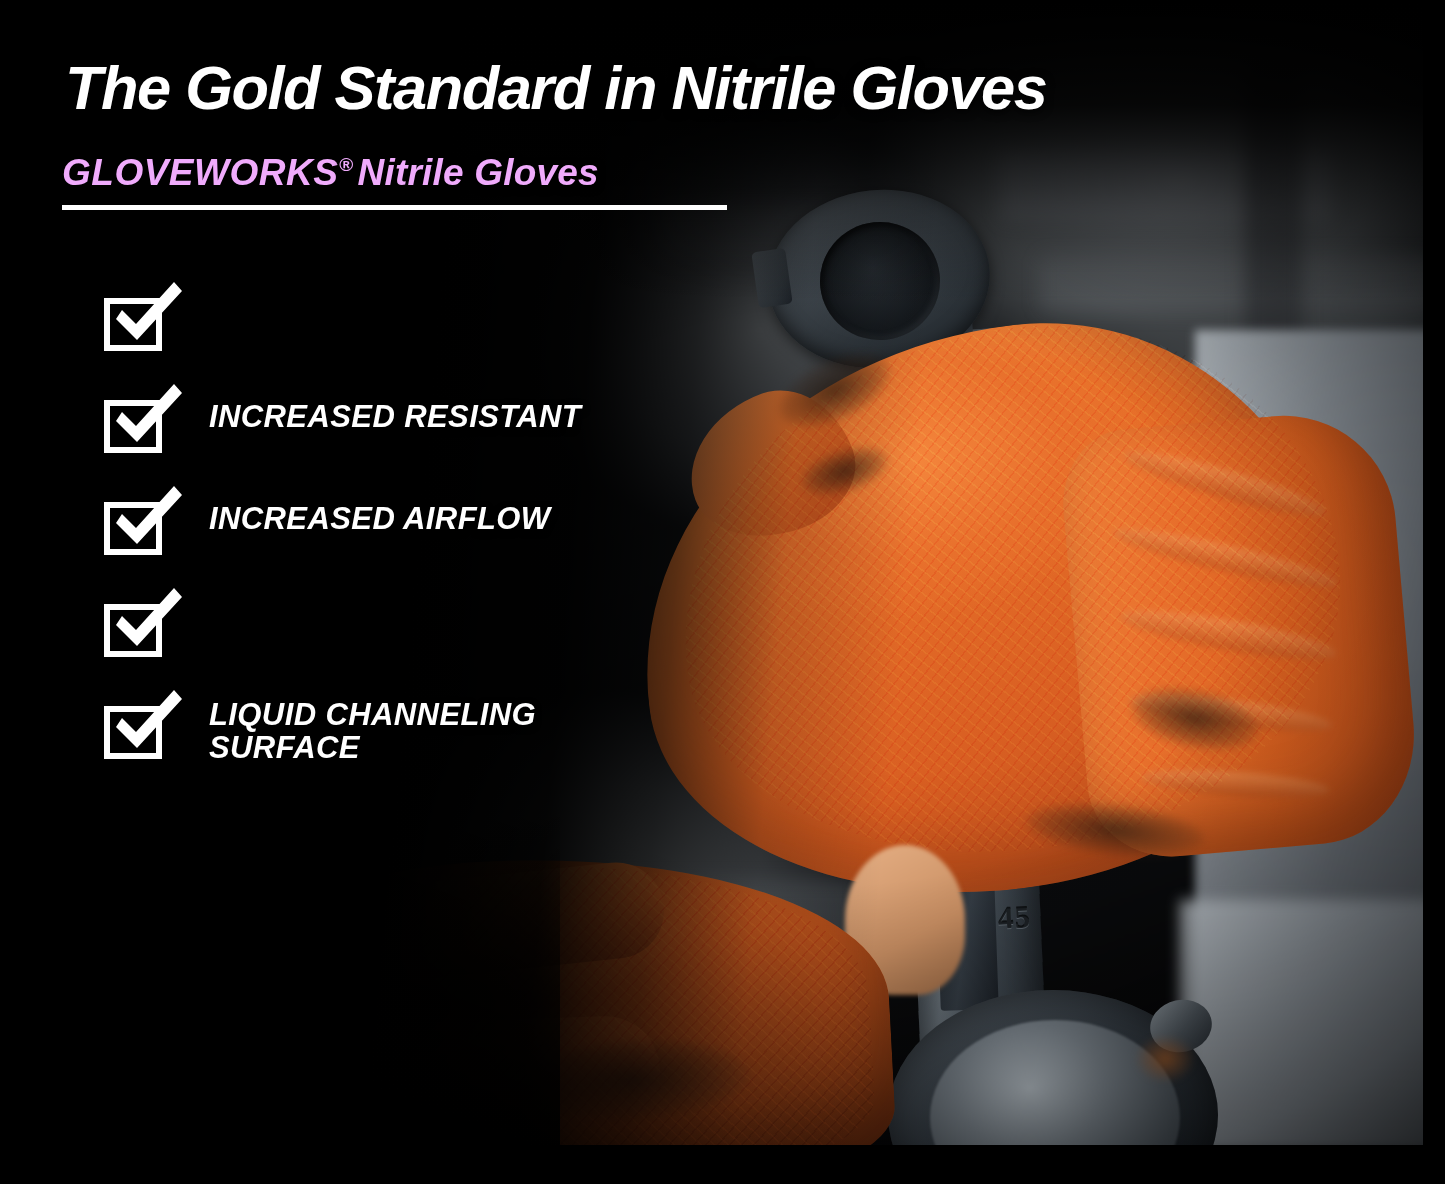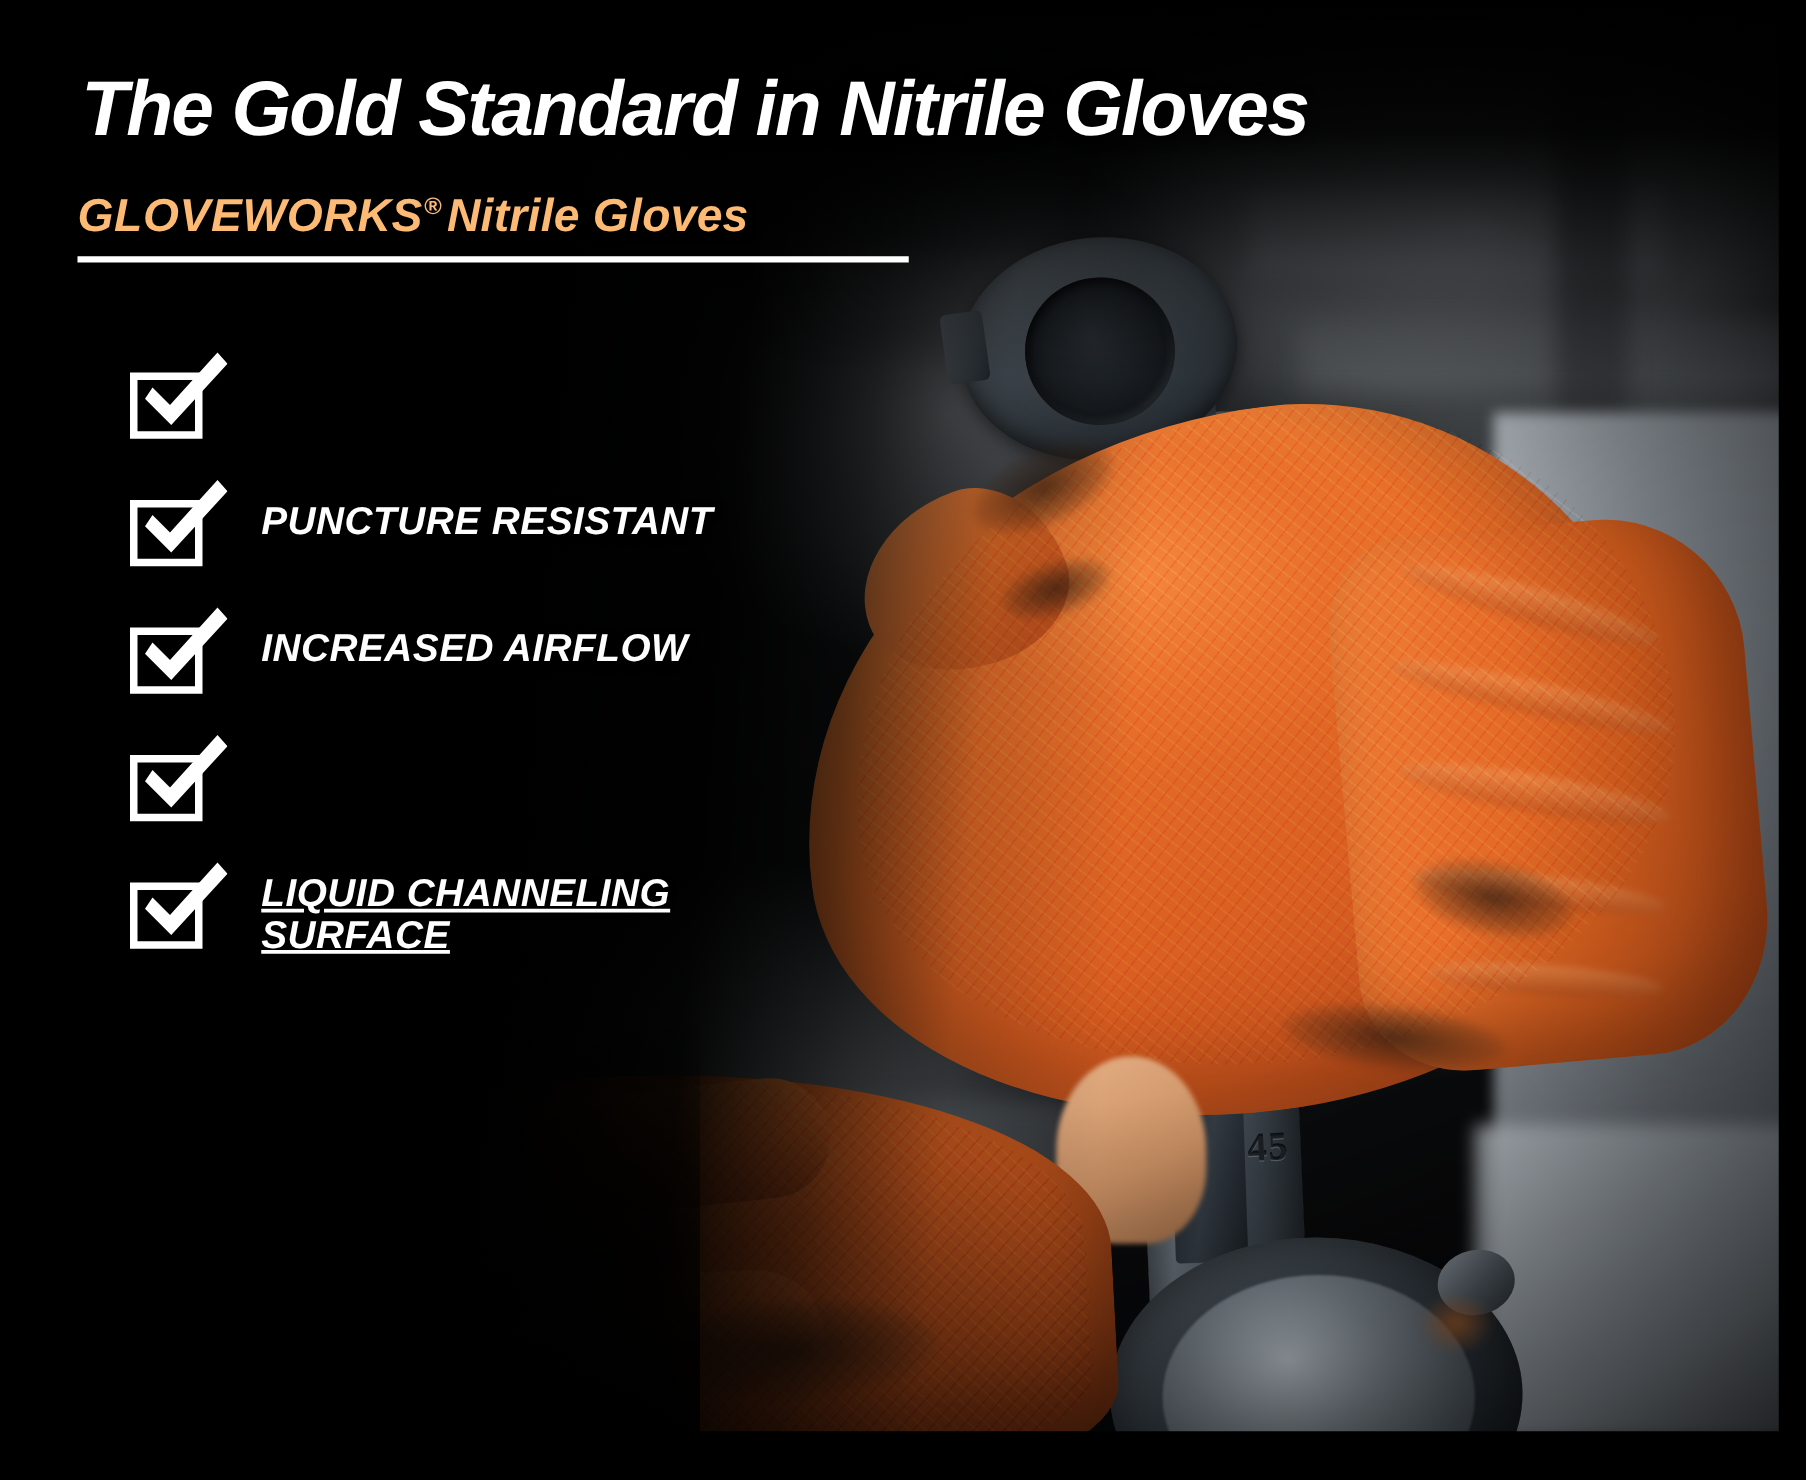--- a/index.html
+++ b/index.html
@@ -401,21 +401,21 @@
     text-shadow: 0 2px 10px rgba(0,0,0,.9);
     transform: scaleX(.99);
   }
 
   .subhead {
     position: absolute;
     left: 62px; top: 152px;
     font-size: 37px;
     font-weight: 700;
     font-style: italic;
-    color: #fdba74;
+    color: #f0abfc;
     letter-spacing: .2px;
     white-space: nowrap;
     text-shadow: 0 2px 8px rgba(0,0,0,.9);
   }
   .subhead .brand { letter-spacing: .5px; }
   .subhead .reg {
     font-size: 19px;
     vertical-align: 14px;
     font-style: normal;
     margin: 0 4px 0 1px;
@@ -457,21 +457,21 @@
     left: 105px;
     top: 6px;
     font-size: 31px;
     font-weight: 700;
     font-style: italic;
     color: #ffffff;
     letter-spacing: .4px;
     line-height: 1.08;
     text-shadow: 0 2px 7px rgba(0,0,0,.85);
   }
-  .feature.two-line .feature-label { top: -2px; text-decoration: underline; }
+  .feature.two-line .feature-label { top: -2px; }
 </style>
 </head>
 <body>
 
 <div id="banner">
 
   <div class="photo">
     <div class="bg-shop"></div>
     <div class="bg-band b1"></div>
     <div class="bg-band b2"></div>
@@ -548,21 +548,21 @@
           </svg>
         </span>
       </div>
       <div class="feature">
         <div class="cbox"></div>
         <span class="check">
           <svg viewBox="0 0 66 66" width="66" height="66">
             <path d="M6 32 L20 46 L58 4 L66 13 L21 62 L0 41 Z" fill="#ffffff"></path>
           </svg>
         </span>
-        <div class="feature-label">PUNCTURE RESISTANT</div>
+        <div class="feature-label">INCREASED RESISTANT</div>
       </div>
       <div class="feature">
         <div class="cbox"></div>
         <span class="check">
           <svg viewBox="0 0 66 66" width="66" height="66">
             <path d="M6 32 L20 46 L58 4 L66 13 L21 62 L0 41 Z" fill="#ffffff"></path>
           </svg>
         </span>
         <div class="feature-label">INCREASED AIRFLOW</div>
       </div>

